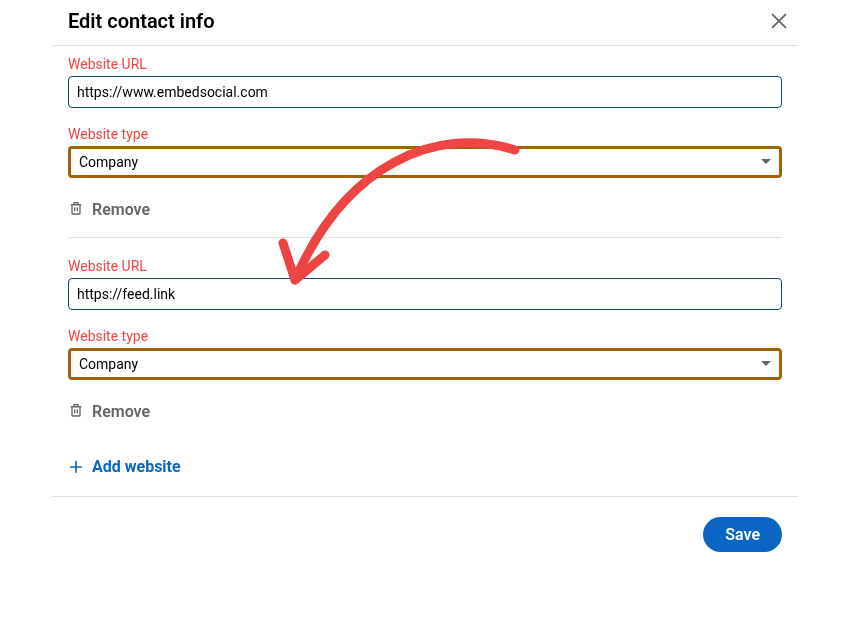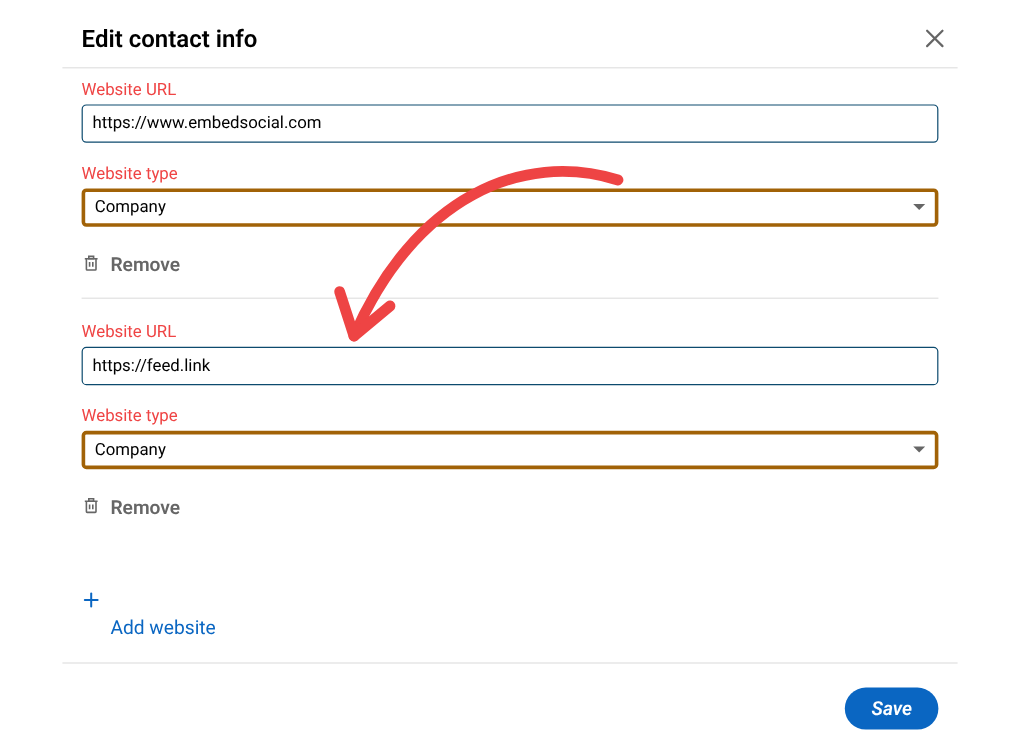--- a/index.html
+++ b/index.html
@@ -14,21 +14,21 @@
       height: 623px;
       position: relative;
     }
     .modal {
       padding: 0;
     }
     .modal-header {
       display: flex;
       justify-content: space-between;
       align-items: center;
-      padding: 20px 60px 12px 68px;
+      padding: 9px 60px 12px 68px;
     }
     .modal-title {
       font-size: 20px;
       font-weight: 600;
       color: #000;
     }
     .close-btn {
       cursor: pointer;
       color: #666;
       display: flex;
@@ -116,40 +116,38 @@
       gap: 8px;
       padding: 18px 0 20px 0;
       cursor: pointer;
     }
     .add-row .icon {
       color: #0a66c2;
       display: flex;
     }
     .add-label {
       font-size: 16px;
-      font-weight: 400;
+      font-weight: 700;
       color: #0a66c2;
-      margin-top: 45px;
     }
     .footer {
       padding: 20px 68px 0 68px;
       display: flex;
       justify-content: flex-end;
     }
     .save-btn {
       background: #0a66c2;
       color: #fff;
       border: none;
       border-radius: 20px;
       padding: 8px 22px;
       font-size: 16px;
       font-weight: 600;
       cursor: pointer;
       font-family: inherit;
-      font-style: italic;
     }
     .arrow-overlay {
       position: absolute;
       left: 235px;
       top: 115px;
       pointer-events: none;
     }
   </style>
 </head>
 <body>

